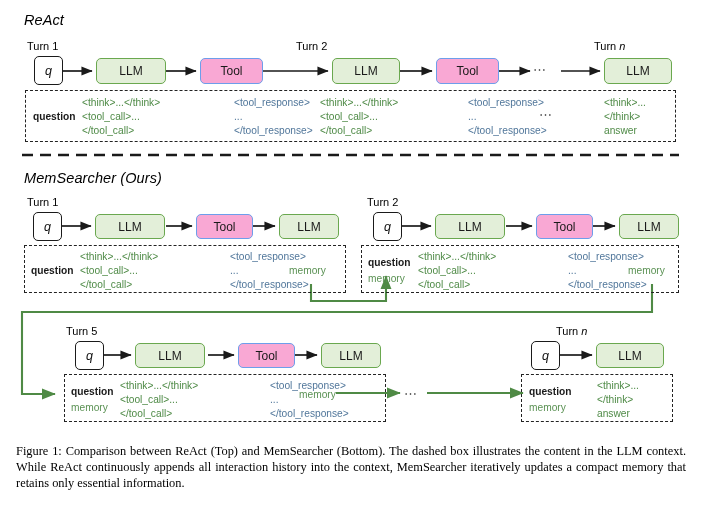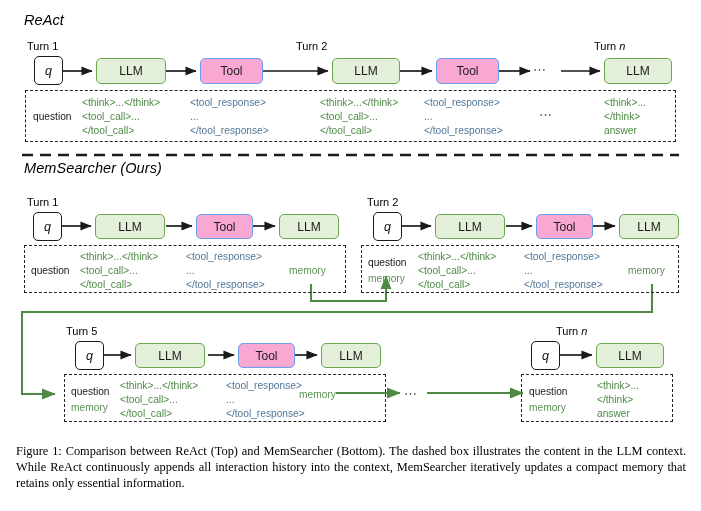--- a/index.html
+++ b/index.html
@@ -13,23 +13,23 @@
 
   .node{position:absolute;display:flex;align-items:center;justify-content:center;
         border-radius:5px;font-size:12px;box-sizing:border-box;}
   .node.q{background:#fff;border:1.4px solid #1a1a1a;font-style:italic;font-size:12.5px;}
   .node.llm{background:#e3efd9;border:1.4px solid #6aa84f;color:#1a1a1a;}
   .node.tool{background:#f9a8d4;border:1.4px solid #6d9eeb;color:#1a1a1a;}
 
   .ctx{position:absolute;box-sizing:border-box;border:1.3px dashed #222;background:transparent;}
 
   .ctxtxt{position:absolute;font-size:10.2px;white-space:nowrap;line-height:13.5px;}
-  .c-black{color:#1a1a1a;}
+  .c-black{color:#1a1a1a;font-weight:bold;}
   .c-green{color:#4e8a46;}
-  .c-blue{color:#50769a;}
+  .c-blue{color:#50769a;margin-left:44px;}
   .c-mem{color:#5a9153;}
   .dots{position:absolute;font-size:13px;color:#333;letter-spacing:1.5px;}
 
   .caption{position:absolute;left:16px;top:443px;width:670px;
            font-family:"Liberation Serif",serif;font-size:12.4px;line-height:16.2px;
            color:#000;text-align:justify;}
 </style>
 </head>
 <body>
 
@@ -121,21 +121,21 @@
   <div class="ctxtxt c-blue" style="left:424px;top:96px;">&lt;tool_response&gt;</div>
   <div class="ctxtxt c-blue" style="left:424px;top:110px;">...</div>
   <div class="ctxtxt c-blue" style="left:424px;top:124px;">&lt;/tool_response&gt;</div>
 
   <div class="dots" style="left:539px;top:107px;">⋯</div>
 
   <div class="ctxtxt c-green" style="left:604px;top:96px;">&lt;think&gt;...</div>
   <div class="ctxtxt c-green" style="left:604px;top:110px;">&lt;/think&gt;</div>
   <div class="ctxtxt c-green" style="left:604px;top:124px;">answer</div>
 
-  <div class="sect-title" style="left:24px;top:160px;">MemSearcher (Ours)</div>
+  <div class="sect-title" style="left:24px;top:170px;">MemSearcher (Ours)</div>
 
   <div class="turn-lbl" style="left:27px;top:196px;">Turn 1</div>
 
   <div class="node q" style="left:33px;top:212px;width:29px;height:29px;">q</div>
   <div class="node llm" style="left:95px;top:214px;width:70px;height:25px;">LLM</div>
   <div class="node tool" style="left:196px;top:214px;width:57px;height:25px;">Tool</div>
   <div class="node llm" style="left:279px;top:214px;width:60px;height:25px;">LLM</div>
 
   <div class="ctx" style="left:24px;top:245px;width:322px;height:48px;border-style:dashed;"></div>
 

